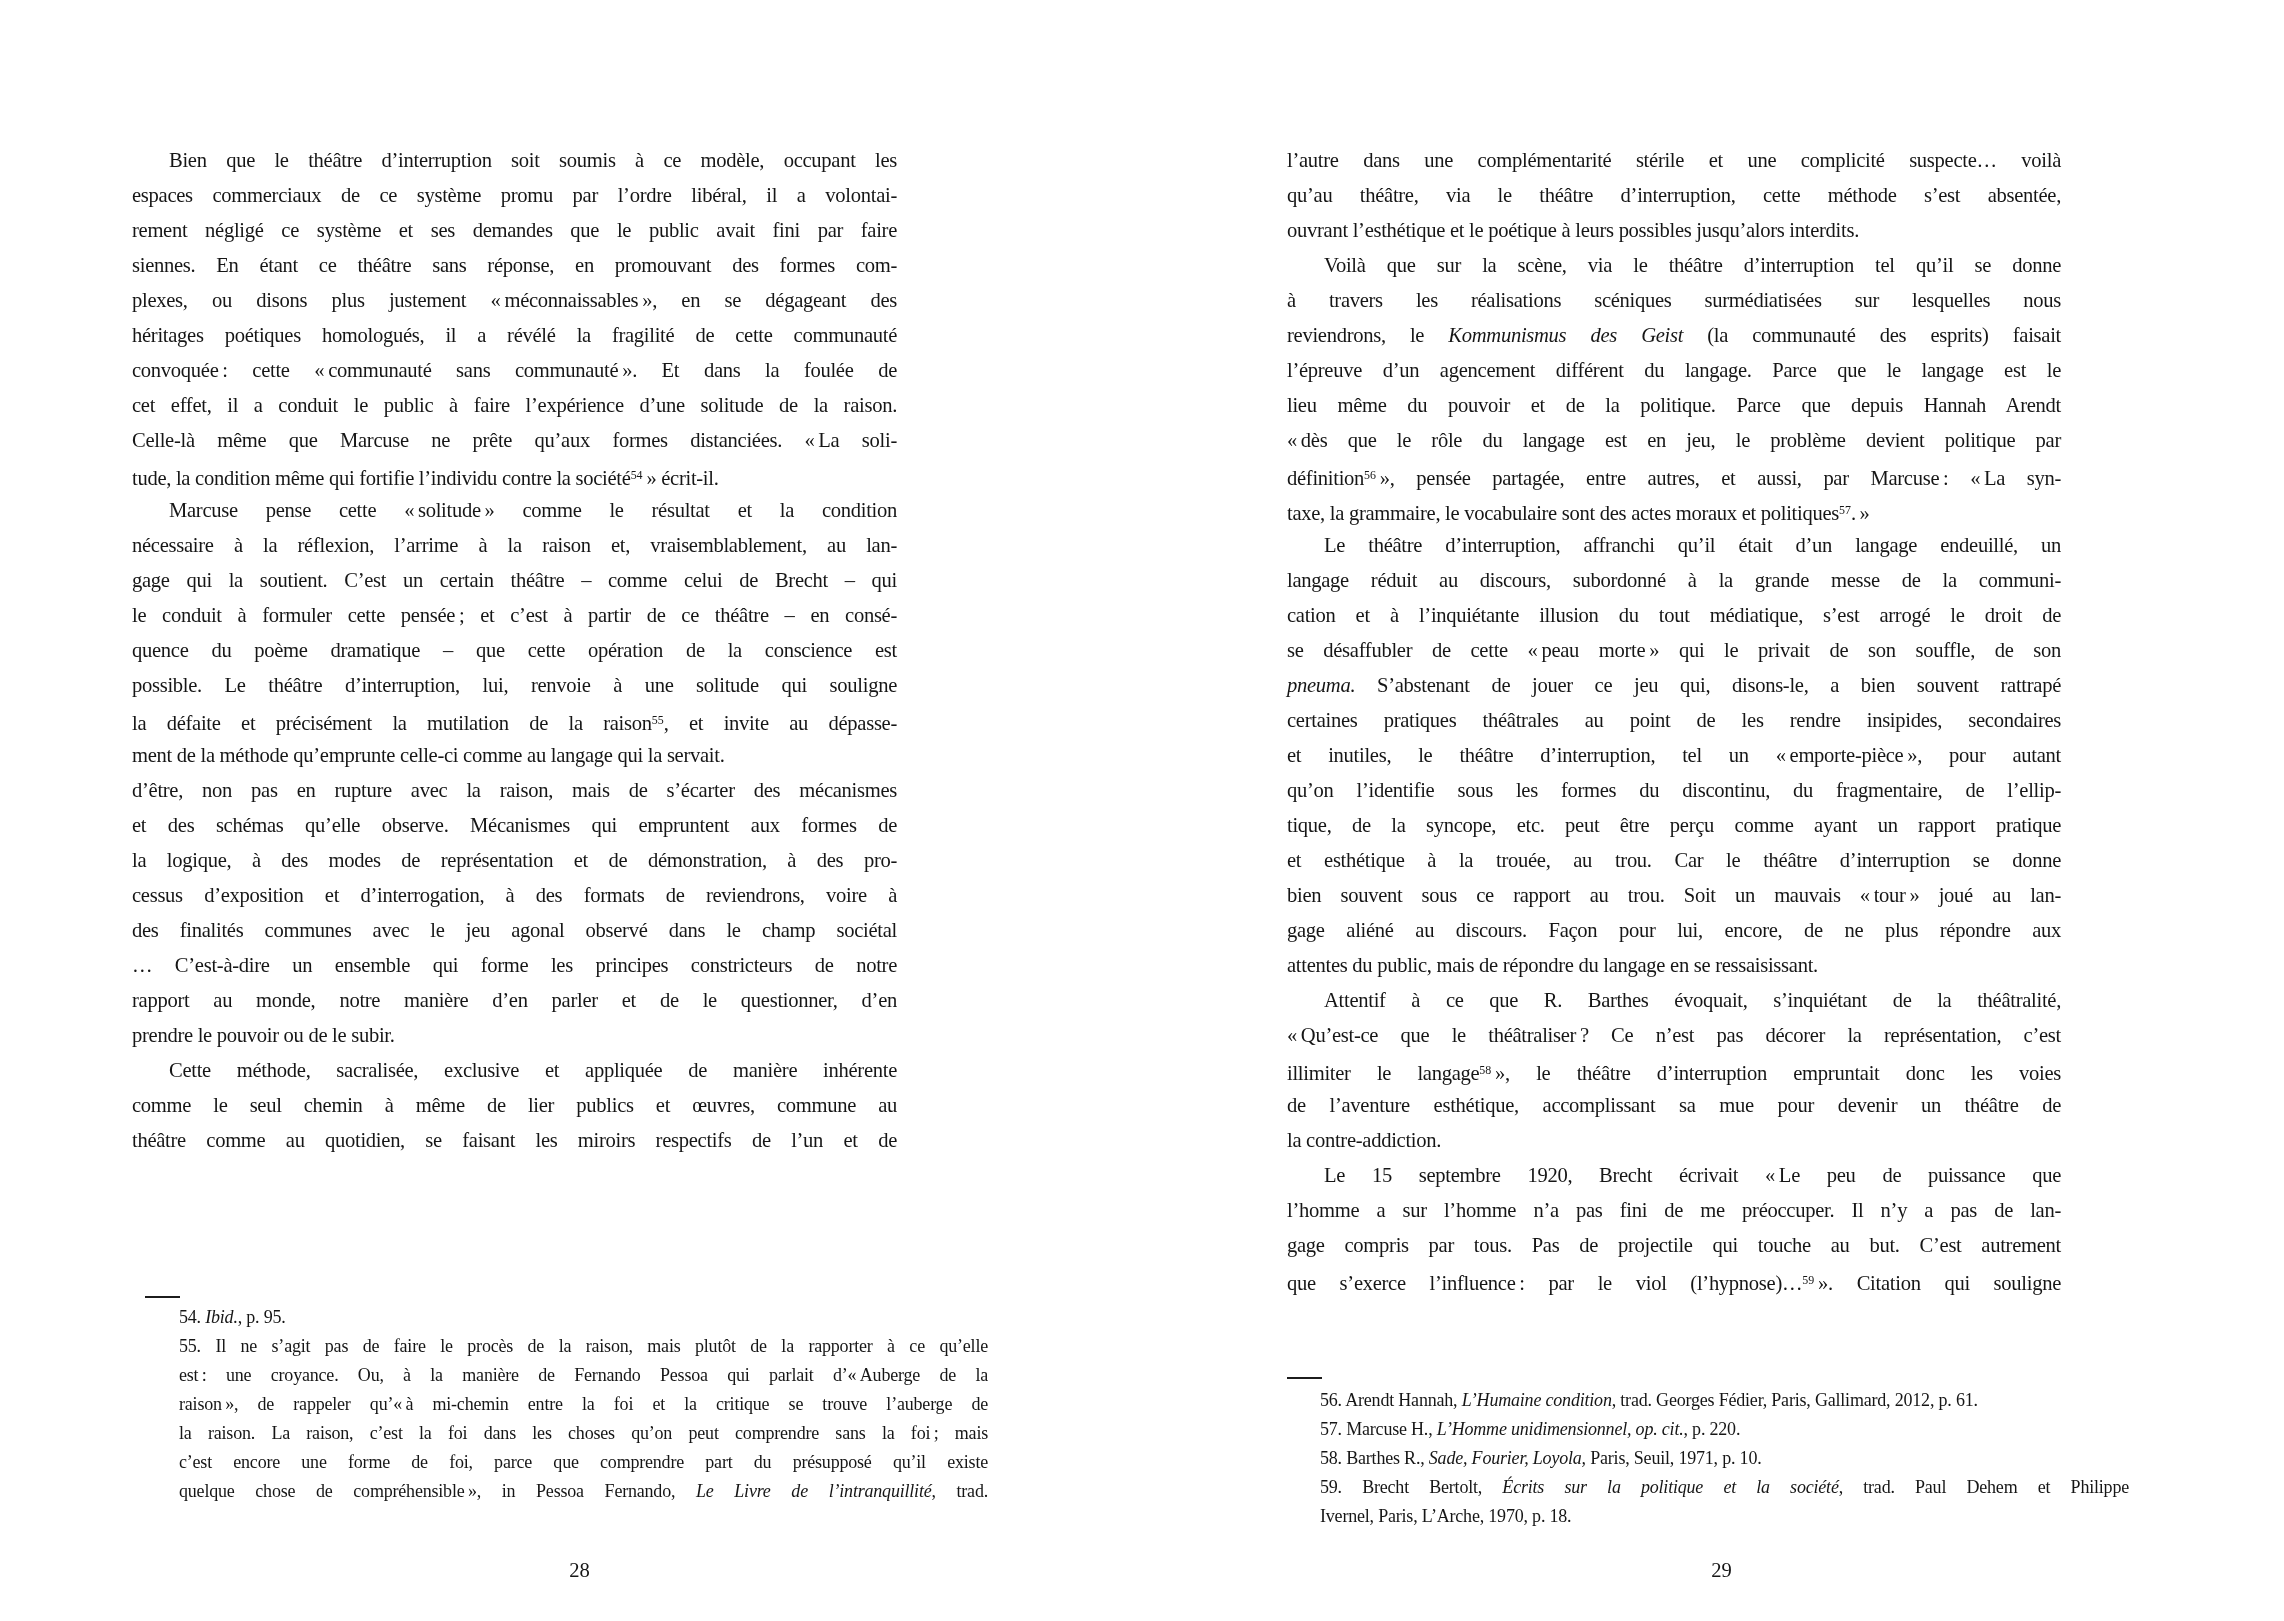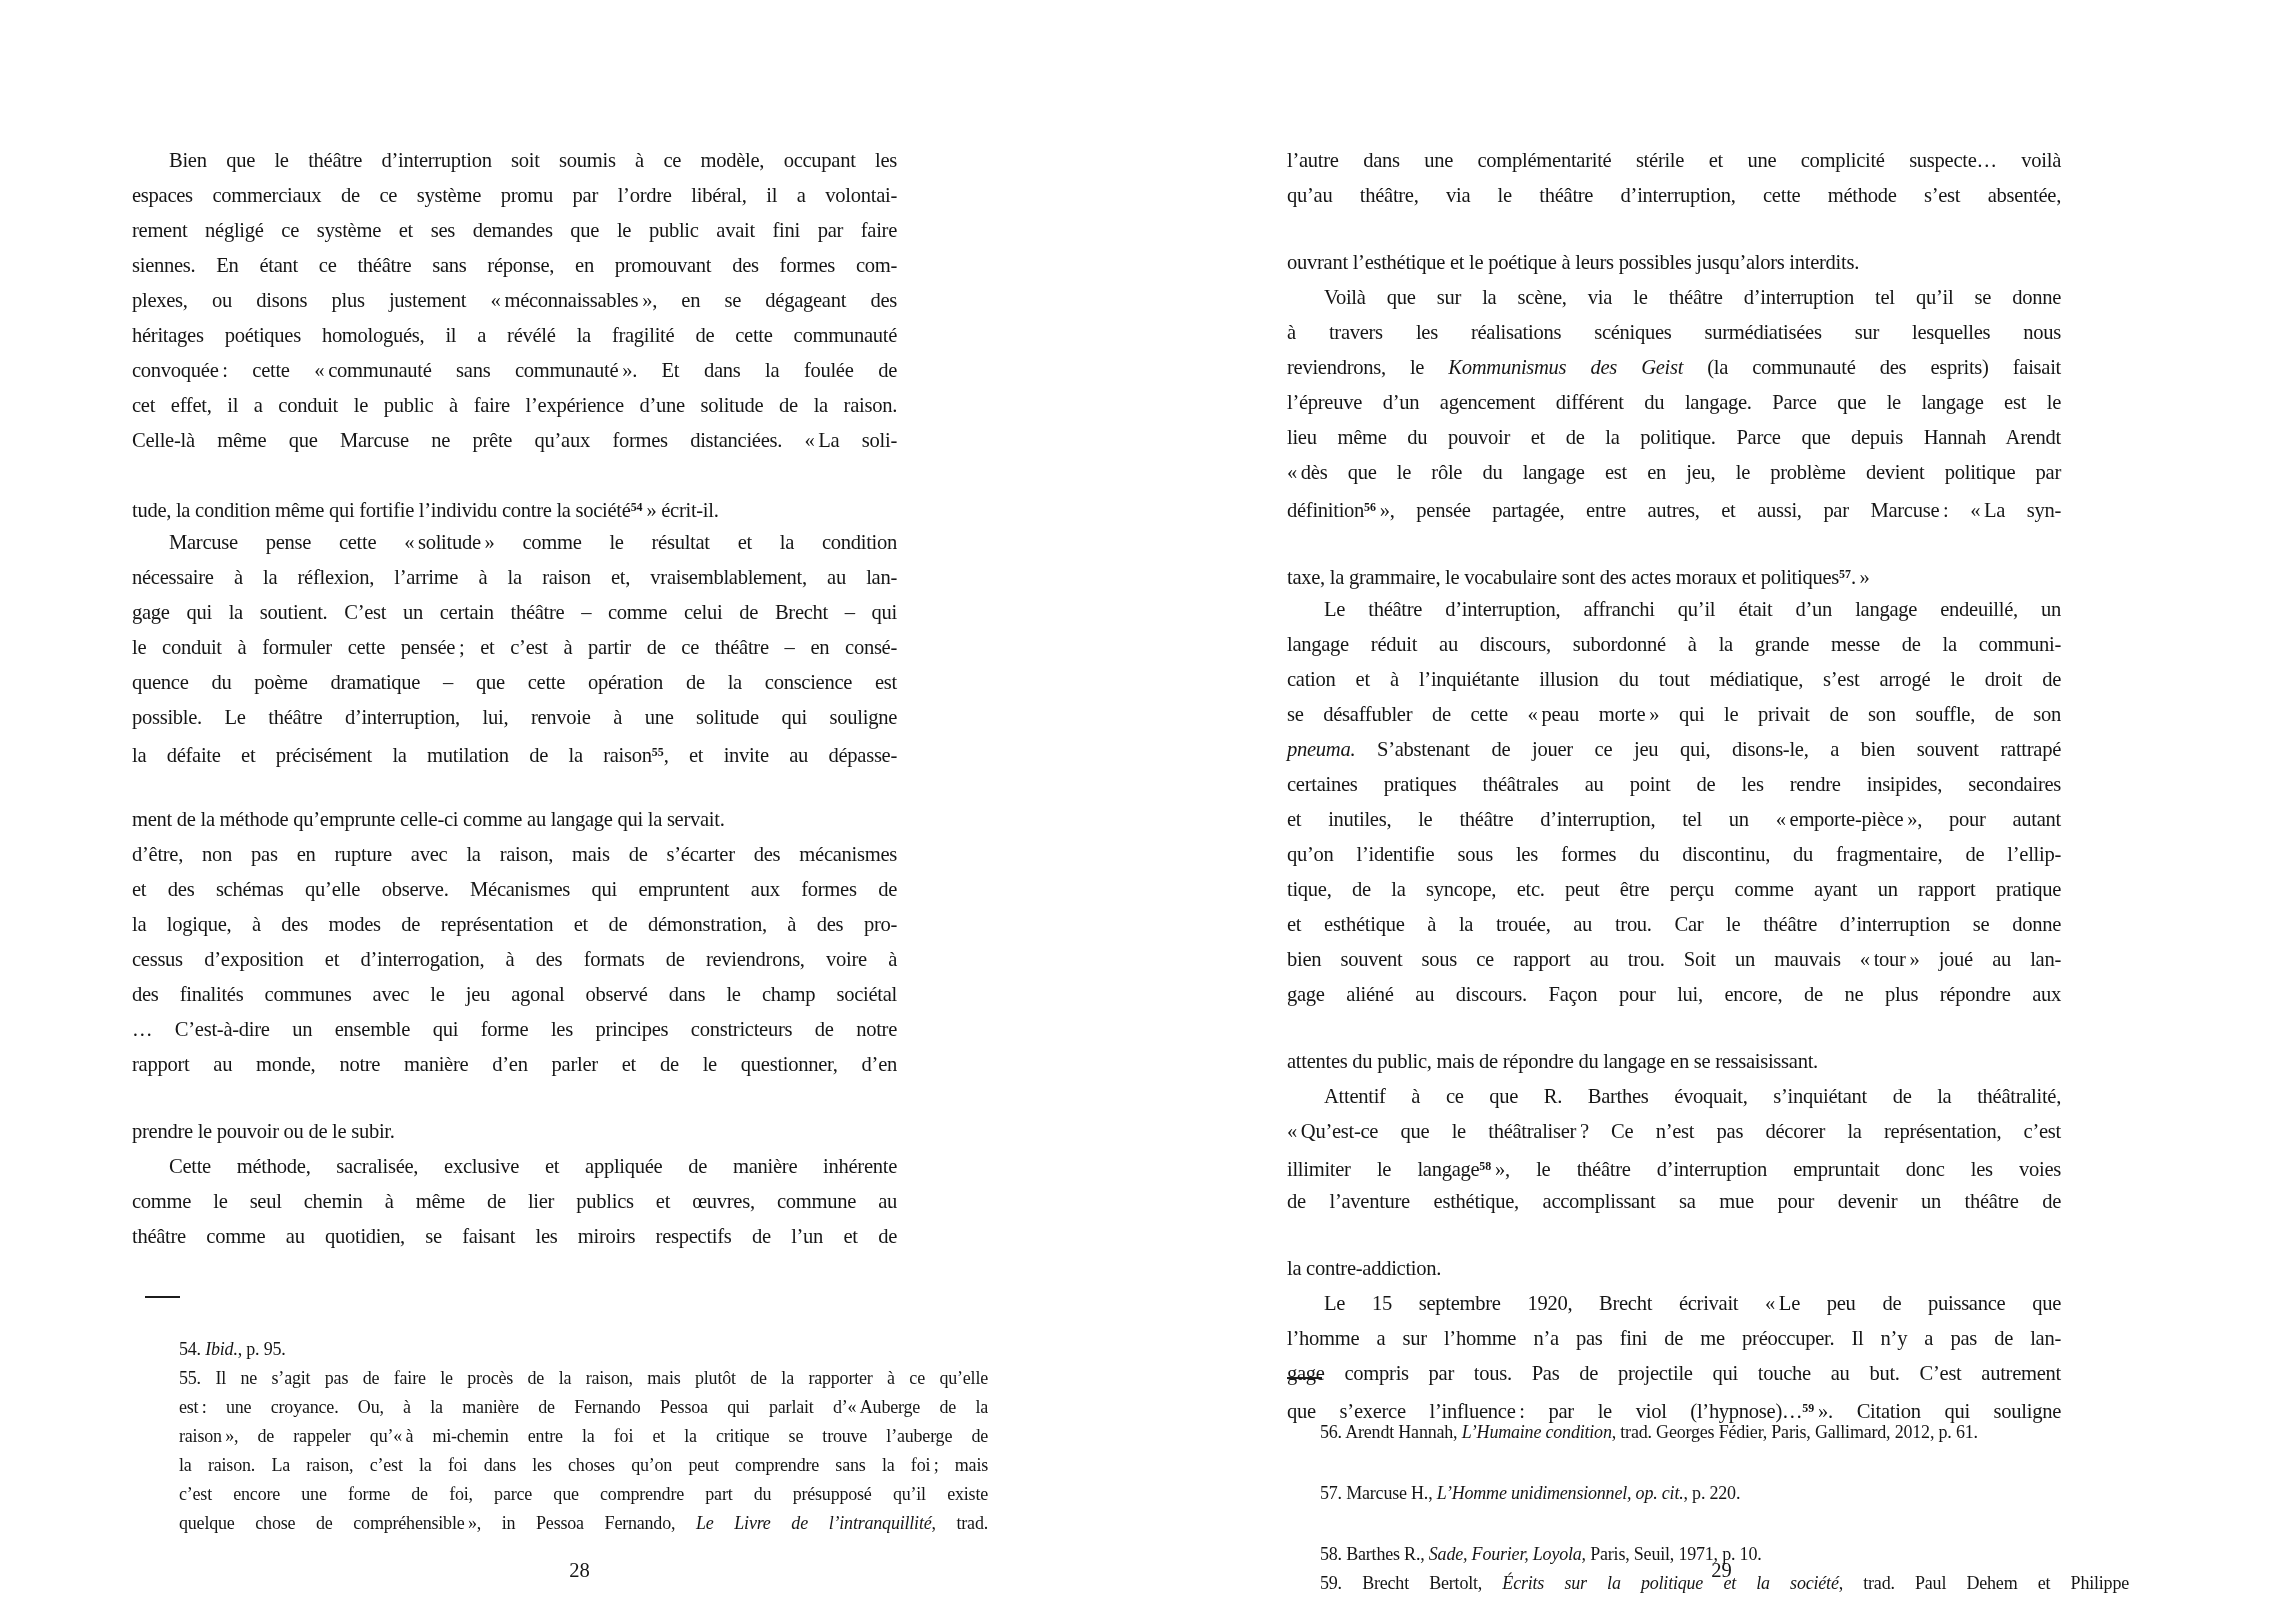--- a/index.html
+++ b/index.html
@@ -17,21 +17,21 @@
 
   .body{position:absolute;}
   #page-0 .body{left:132px;top:131px;width:765px;}
   #page-1 .body{left:145px;top:131px;width:774px;}
 
   .body .line{
     height:35px;line-height:35px;
     font-size:20.6px;letter-spacing:-0.3px;
     text-align:justify;text-align-last:justify;
   }
-  .line.end{text-align:left;text-align-last:left;margin-top:32px;}
+  .line.end{text-align:left;text-align-last:left;}
   .line.indent{text-indent:37px;}
 
   .footnotes{position:absolute;}
   #page-0 .footnotes{left:179px;top:1291px;width:809px;}
   #page-1 .footnotes{left:178px;top:1374px;width:809px;}
   .footnotes .line{
     height:29px;line-height:29px;
     font-size:18px;letter-spacing:-0.2px;
     text-align:justify;text-align-last:justify;
   }
@@ -40,21 +40,21 @@
   .fn-rule{position:absolute;width:35px;height:2px;background:#1c1c1c;}
   #page-0 .fn-rule{left:145px;top:1284px;}
   #page-1 .fn-rule{left:145px;top:1365px;}
 
   .folio{
     position:absolute;top:1547px;left:0;width:100%;
     text-align:center;font-size:20.6px;line-height:23.5px;
   }
 
   .i{font-style:italic;}
-  .sup{font-size:0.58em;vertical-align:0.52em;letter-spacing:0;font-weight:bold;}
+  .sup{font-size:0.58em;vertical-align:0.52em;letter-spacing:0;}
 </style>
 </head>
 <body>
 
 <div class="spread">
 
   <section class="page" id="page-0">
     <div class="body">
         <div class="line indent"><span>Bien que le théâtre d’interruption soit soumis à ce modèle, occupant les</span></div>
         <div class="line"><span>espaces commerciaux de ce système promu par l’ordre libéral, il a volontai-</span></div>

